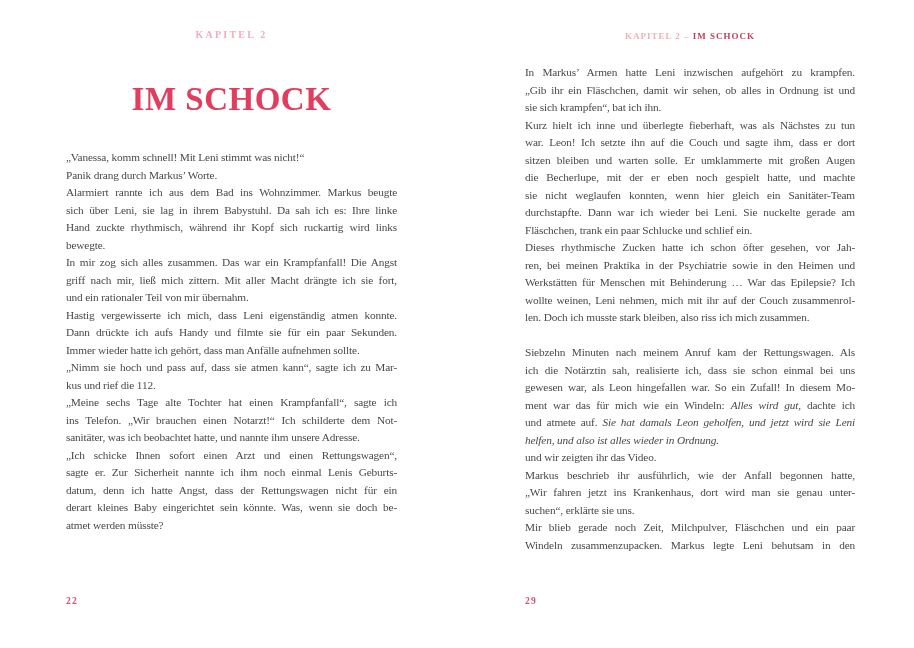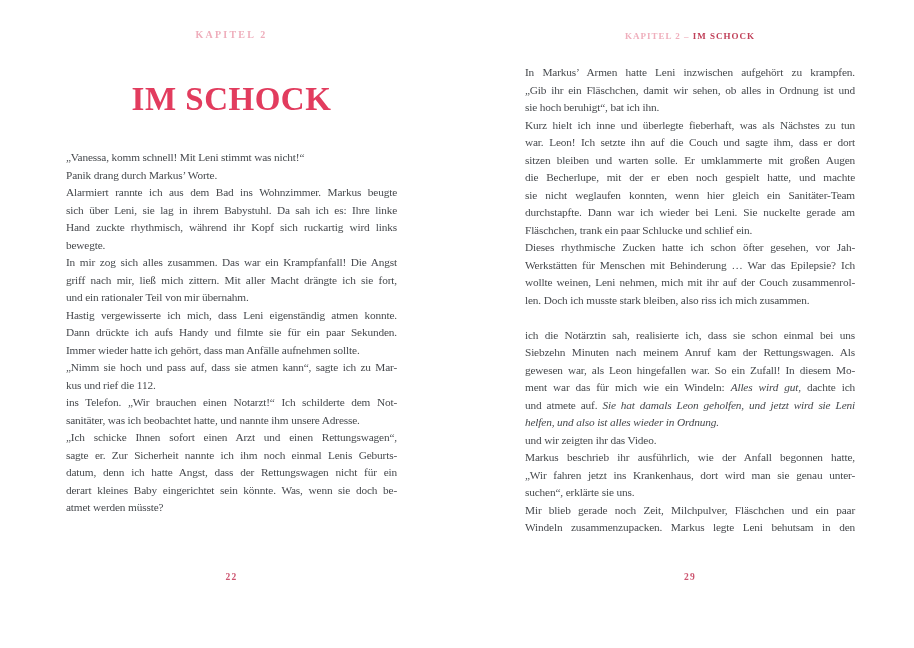--- a/index.html
+++ b/index.html
@@ -51,21 +51,21 @@
     height:17.5px;
     text-align:justify;
     text-align-last:justify;
     white-space:normal;
   }
   .bline.end{text-align-last:left;}
   .line-gap{height:17.5px;}
   .it{font-style:italic;}
 
   .pagenum{
-    position:absolute;top:572px;text-align:center;
+    position:absolute;top:596px;
     font-size:9.5px;font-weight:700;letter-spacing:1.2px;
     color:var(--pagenum);
   }
   .left .pagenum{left:66px;width:331px;}
   .right .pagenum{left:68px;width:330px;}
 </style>
 </head>
 <body>
 
 <div class="spread">
@@ -81,53 +81,55 @@
         <div class="bline">Hand zuckte rhythmisch, während ihr Kopf sich ruckartig wird links</div>
         <div class="bline end">bewegte.</div>
         <div class="bline">In mir zog sich alles zusammen. Das war ein Krampfanfall! Die Angst</div>
         <div class="bline">griff nach mir, ließ mich zittern. Mit aller Macht drängte ich sie fort,</div>
         <div class="bline end">und ein rationaler Teil von mir übernahm.</div>
         <div class="bline">Hastig vergewisserte ich mich, dass Leni eigenständig atmen konnte.</div>
         <div class="bline">Dann drückte ich aufs Handy und filmte sie für ein paar Sekunden.</div>
         <div class="bline end">Immer wieder hatte ich gehört, dass man Anfälle aufnehmen sollte.</div>
         <div class="bline">„Nimm sie hoch und pass auf, dass sie atmen kann“, sagte ich zu Mar-</div>
         <div class="bline end">kus und rief die 112.</div>
+        <div class="bline">„Meine sechs Tage alte Tochter hat einen Krampfanfall“, sagte ich</div>
         <div class="bline">ins Telefon. „Wir brauchen einen Notarzt!“ Ich schilderte dem Not-</div>
         <div class="bline end">sanitäter, was ich beobachtet hatte, und nannte ihm unsere Adresse.</div>
         <div class="bline">„Ich schicke Ihnen sofort einen Arzt und einen Rettungswagen“,</div>
         <div class="bline">sagte er. Zur Sicherheit nannte ich ihm noch einmal Lenis Geburts-</div>
         <div class="bline">datum, denn ich hatte Angst, dass der Rettungswagen nicht für ein</div>
         <div class="bline">derart kleines Baby eingerichtet sein könnte. Was, wenn sie doch be-</div>
         <div class="bline end">atmet werden müsste?</div>
       </div>
     <div class="pagenum">22</div>
   </section>
 
   <section class="page right">
     <div class="chap-header">
       <span>KAPITEL 2 – </span><span class="hdr-em">IM SCHOCK</span>
     </div>
     <div class="body right-body" id="right-body">
         <div class="bline">In Markus’ Armen hatte Leni inzwischen aufgehört zu krampfen.</div>
         <div class="bline">„Gib ihr ein Fläschchen, damit wir sehen, ob alles in Ordnung ist und</div>
-        <div class="bline end">sie hoch beruhigt“, bat ich ihn.</div>
+        <div class="bline end">sie sich krampfen“, bat ich ihn.</div>
         <div class="bline">Kurz hielt ich inne und überlegte fieberhaft, was als Nächstes zu tun</div>
         <div class="bline">war. Leon! Ich setzte ihn auf die Couch und sagte ihm, dass er dort</div>
         <div class="bline">sitzen bleiben und warten solle. Er umklammerte mit großen Augen</div>
         <div class="bline">die Becherlupe, mit der er eben noch gespielt hatte, und machte</div>
         <div class="bline">sie nicht weglaufen konnten, wenn hier gleich ein Sanitäter-Team</div>
         <div class="bline">durchstapfte. Dann war ich wieder bei Leni. Sie nuckelte gerade am</div>
         <div class="bline end">Fläschchen, trank ein paar Schlucke und schlief ein.</div>
         <div class="bline">Dieses rhythmische Zucken hatte ich schon öfter gesehen, vor Jah-</div>
+        <div class="bline">ren, bei meinen Praktika in der Psychiatrie sowie in den Heimen und</div>
         <div class="bline">Werkstätten für Menschen mit Behinderung … War das Epilepsie? Ich</div>
         <div class="bline">wollte weinen, Leni nehmen, mich mit ihr auf der Couch zusammenrol-</div>
         <div class="bline end">len. Doch ich musste stark bleiben, also riss ich mich zusammen.</div>
         <div class="line-gap"></div>
+        <div class="bline">Siebzehn Minuten nach meinem Anruf kam der Rettungswagen. Als</div>
         <div class="bline">ich die Notärztin sah, realisierte ich, dass sie schon einmal bei uns</div>
-        <div class="bline">Siebzehn Minuten nach meinem Anruf kam der Rettungswagen. Als</div>
         <div class="bline">gewesen war, als Leon hingefallen war. So ein Zufall! In diesem Mo-</div>
         <div class="bline"><span>ment war das für mich wie ein Windeln: </span><span class="it">Alles wird gut</span><span>, dachte ich</span></div>
         <div class="bline"><span>und atmete auf. </span><span class="it">Sie hat damals Leon geholfen, und jetzt wird sie Leni</span></div>
         <div class="bline end"><span class="it">helfen, und also ist alles wieder in Ordnung.</span></div>
         <div class="bline end">und wir zeigten ihr das Video.</div>
         <div class="bline">Markus beschrieb ihr ausführlich, wie der Anfall begonnen hatte,</div>
         <div class="bline">„Wir fahren jetzt ins Krankenhaus, dort wird man sie genau unter-</div>
         <div class="bline end">suchen“, erklärte sie uns.</div>
         <div class="bline">Mir blieb gerade noch Zeit, Milchpulver, Fläschchen und ein paar</div>
         <div class="bline">Windeln zusammenzupacken. Markus legte Leni behutsam in den</div>

